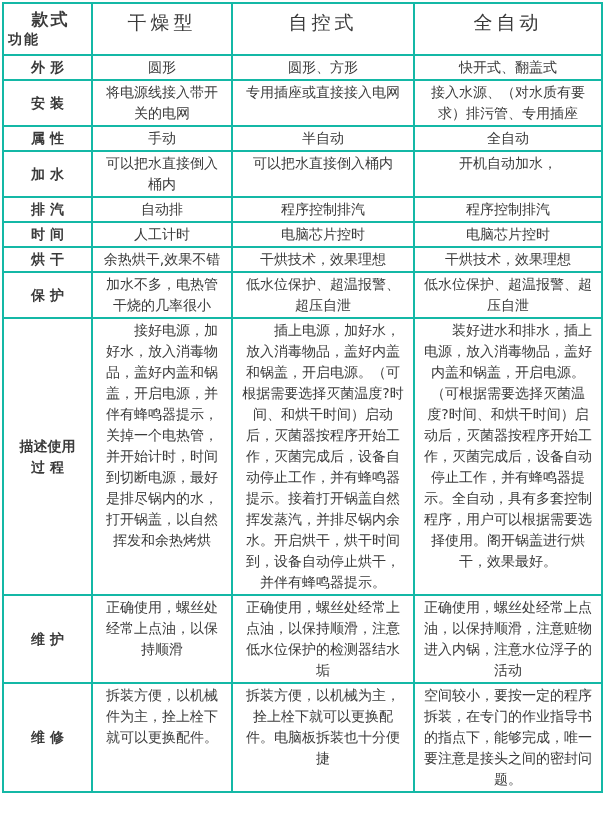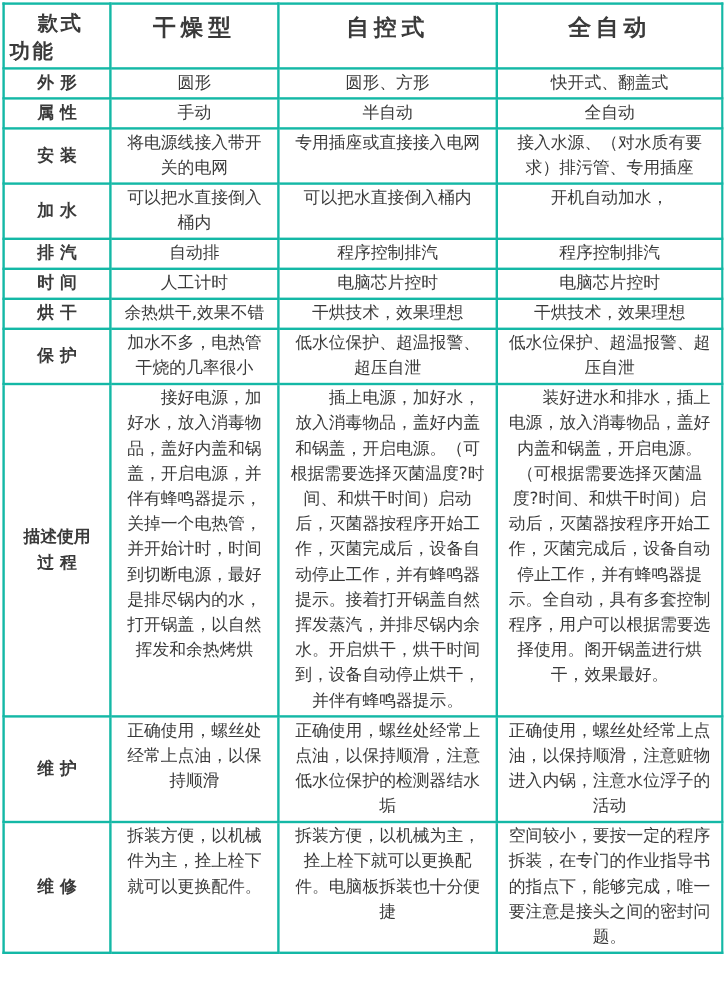--- a/index.html
+++ b/index.html
@@ -33,28 +33,28 @@
     padding: 4px 4px 2px 4px;
   }
   .corner .corner-top {
     font-size: 17px;
     font-weight: 700;
     text-align: center;
     letter-spacing: 2px;
     padding-left: 6px;
   }
   .corner .corner-bottom {
-    font-size: 17px;
+    font-size: 14px;
     font-weight: 700;
     text-align: left;
     letter-spacing: 2px;
   }
   .colhead {
     font-size: 19px;
-    font-weight: 700;
+    font-weight: 400;
     text-align: center;
     vertical-align: top;
     letter-spacing: 4px;
     padding-top: 6px;
   }
   .rowhead {
     font-size: 14px;
     font-weight: 700;
     text-align: center;
     vertical-align: middle;
@@ -94,30 +94,30 @@
       </tr>
     </thead>
     <tbody>
       <tr>
         <th class="rowhead">外 形</th>
         <td class="cell">圆形</td>
         <td class="cell">圆形、方形</td>
         <td class="cell">快开式、翻盖式</td>
       </tr>
       <tr>
+        <th class="rowhead">安 装</th>
+        <td class="cell">将电源线接入带开关的电网</td>
+        <td class="cell">专用插座或直接接入电网</td>
+        <td class="cell">接入水源、（对水质有要求）排污管、专用插座</td>
+      </tr>
+      <tr>
         <th class="rowhead">属 性</th>
         <td class="cell">手动</td>
         <td class="cell">半自动</td>
         <td class="cell">全自动</td>
-      </tr>
-      <tr>
-        <th class="rowhead">安 装</th>
-        <td class="cell">将电源线接入带开关的电网</td>
-        <td class="cell">专用插座或直接接入电网</td>
-        <td class="cell">接入水源、（对水质有要求）排污管、专用插座</td>
       </tr>
       <tr>
         <th class="rowhead">加 水</th>
         <td class="cell">可以把水直接倒入桶内</td>
         <td class="cell">可以把水直接倒入桶内</td>
         <td class="cell">开机自动加水，</td>
       </tr>
       <tr>
         <th class="rowhead">排 汽</th>
         <td class="cell">自动排</td>

